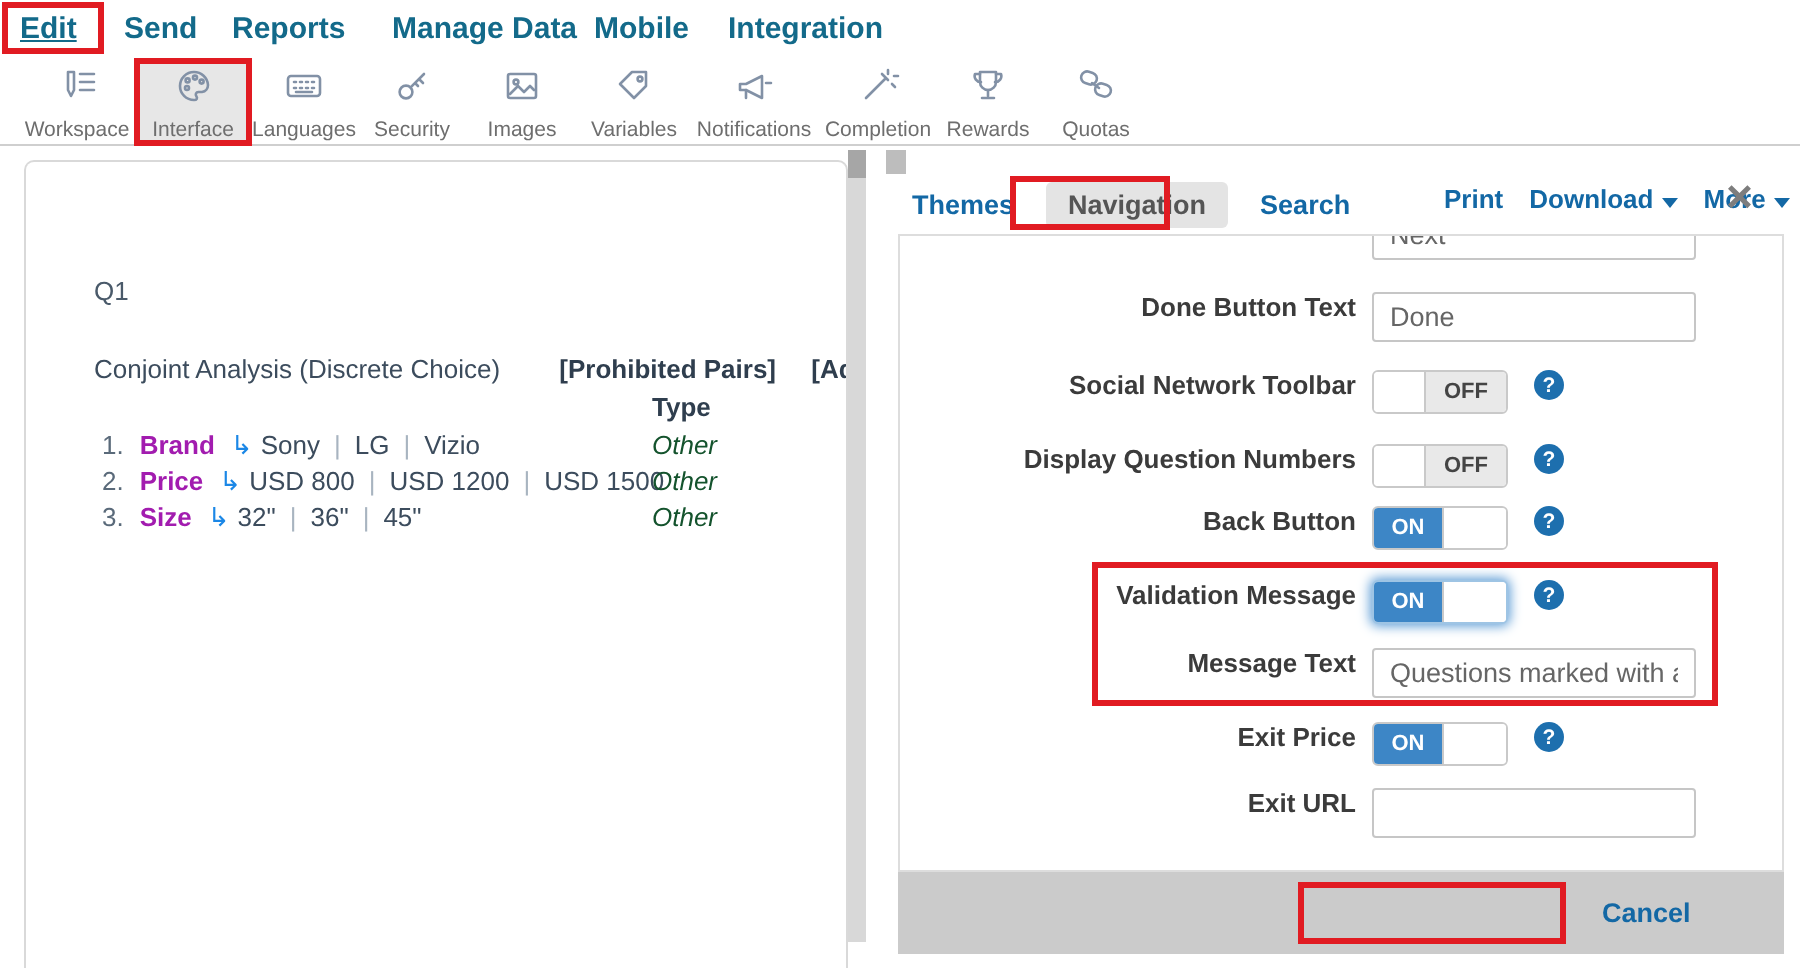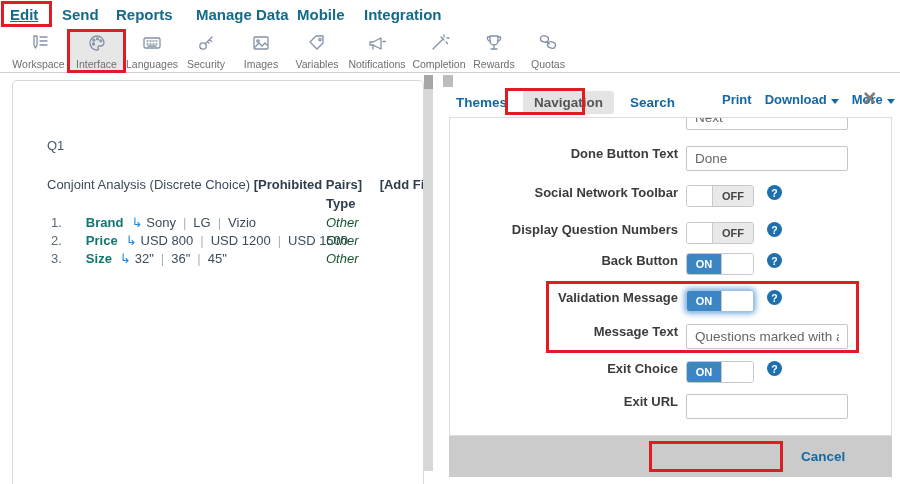--- a/index.html
+++ b/index.html
@@ -23,26 +23,26 @@
     align-items:center; justify-content:space-between; padding:2px 0 1px; cursor:pointer; }
   .tool-item.active { background:#e7e7e7; }
   .tool-item svg { stroke:#8291a6; fill:none; stroke-width:1.3; stroke-linecap:round; stroke-linejoin:round; }
   .tool-item .tool-label { font-size:10.5px; color:#6e6e6e; white-space:nowrap; }
   
   .preview-panel { position:absolute; left:12px; top:80px; width:412px; height:404px;
     background:#fff; border:1px solid #d9d9d9; border-bottom:none; border-radius:5px 5px 0 0; overflow:hidden; }
   .q-id { position:absolute; left:34px; top:57px; font-size:13px; color:#4a5a6a; }
   .conjoint-header { position:absolute; left:34px; top:96px; width:400px; white-space:nowrap; font-size:13px; color:#3c4c5d; }
   .conjoint-header .cj-link { font-weight:700; color:#2f3e4e; cursor:pointer; }
-  .cj-title { }
+  .cj-title { margin-right:26px; }
   .cj-link + .cj-link { margin-left:14px; }
   .type-header { position:absolute; left:313px; top:115px; font-size:13px; font-weight:700; color:#2f3e4e; }
   .cj-row { position:absolute; left:38px; width:370px; font-size:13px; white-space:nowrap; }
   .cj-row .row-num { color:#5a6a7a; margin-right:8px; }
-  .cj-row .row-name { font-weight:600; color:#0f766e; cursor:pointer;margin-left:16px; }
+  .cj-row .row-name { font-weight:600; color:#a21caf; cursor:pointer; }
   .cj-row .row-arrow { color:#1b87e6; font-family:"DejaVu Sans", sans-serif; margin:0 4px 0 8px; }
   .cj-row .pipe { color:#a8b4c0; margin:0 7px; }
   .cj-row .row-type { position:absolute; left:275px; font-style:italic; color:#14532d; }
   
   .v-scroll-track { position:absolute; left:424px; top:75px; width:9px; height:396px; background:#d8d8d8; }
   .v-scroll-thumb { position:absolute; left:424px; top:75px; width:9px; height:14px; background:#a6a6a6; cursor:pointer; }
   .mini-thumb { position:absolute; left:443px; top:75px; width:10px; height:12px; background:#bdbdbd; cursor:pointer; }
   
   .tabs { position:absolute; left:456px; top:91px; display:flex; align-items:center; gap:16px; }
   .tab-link { font-size:13.5px; font-weight:600; color:#1368a5; cursor:pointer; }
@@ -258,21 +258,21 @@
       </span>
     <span class="help-icon">?</span>
   </div>
 
   <div class="form-row" style="top:206px">
     <span class="form-label">Message Text</span>
     <input class="text-input" type="text" value="Questions marked with a * are re" style="">
   </div>
 
   <div class="form-row" style="top:243px">
-    <span class="form-label">Exit Choice</span>
+    <span class="form-label">Exit Price</span>
     <span class="toggle">
         <span class="t-on">ON</span>
         <span class="t-knob-r"></span>
       </span>
     <span class="help-icon">?</span>
   </div>
 
   <div class="form-row" style="top:276px">
     <span class="form-label">Exit URL</span>
     <input class="text-input" type="text" value="" style="">

